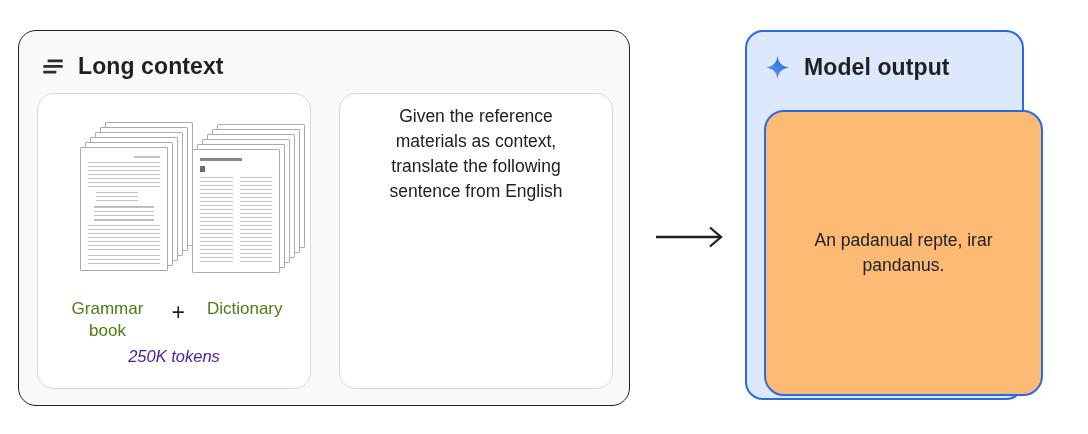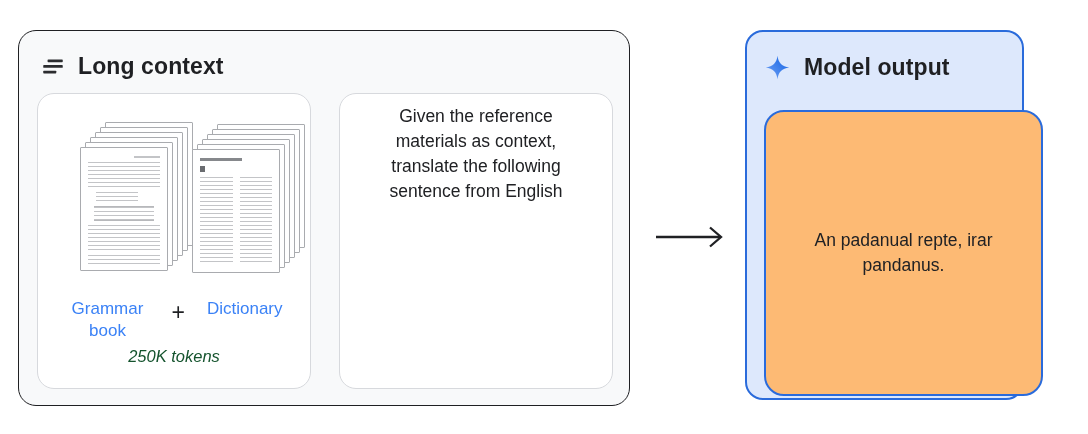--- a/index.html
+++ b/index.html
@@ -31,24 +31,24 @@
   .blk-table{height:15px;width:82%;align-self:center;border-top:1px solid #b7b8bb;border-bottom:1px solid #b7b8bb;padding:2px 0;box-sizing:border-box;flex:none;}
   .blk-para2{height:26px;flex:none;}
   .blk-para3{height:12px;flex:none;}
   .dict-title{height:3px;width:58%;background:#86888c;flex:none;}
   .dict-letter{width:5px;height:6px;background:#6a6c70;flex:none;margin:1px 0;}
   .dict-cols{display:flex;gap:7px;flex:1;}
   .dict-col{flex:1;}
 
   
   .stack-labels{position:absolute;left:0;right:0;top:204px;display:flex;justify-content:center;align-items:flex-start;gap:22px;}
-  .stack-label{font-size:17px;line-height:22px;color:#3b82f6;text-align:center;}
+  .stack-label{font-size:17px;line-height:22px;color:#4d7c0f;text-align:center;}
   .lbl-grammar{width:84px;}
   .plus-glyph{font-size:23px;font-weight:500;line-height:22px;margin-top:3px;color:#1f2023;}
-  .tokens-note{position:absolute;left:0;right:0;top:253px;text-align:center;font-size:16.5px;font-style:italic;color:#14532d;}
+  .tokens-note{position:absolute;left:0;right:0;top:253px;text-align:center;font-size:16.5px;font-style:italic;color:#4c1d95;}
 
   
   .body-text{font-size:17.5px;line-height:25px;text-align:center;color:#202124;}
 
   
   .flow-arrow{position:absolute;left:650px;top:223px;}
 
   
   .out-panel{position:absolute;left:745px;top:30px;width:279px;height:370px;background:#dde8fc;border:2px solid #2a6bdb;border-radius:18px;box-sizing:border-box;}
   .out-header{position:absolute;left:17px;top:22px;display:flex;align-items:center;gap:13px;}

